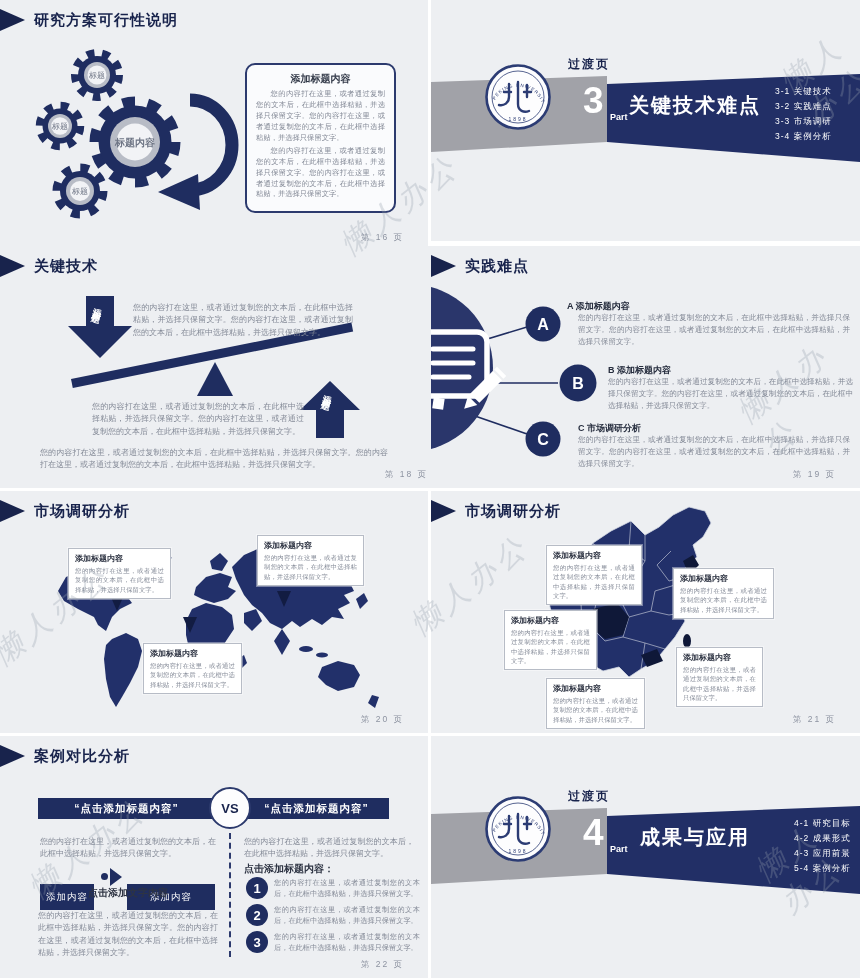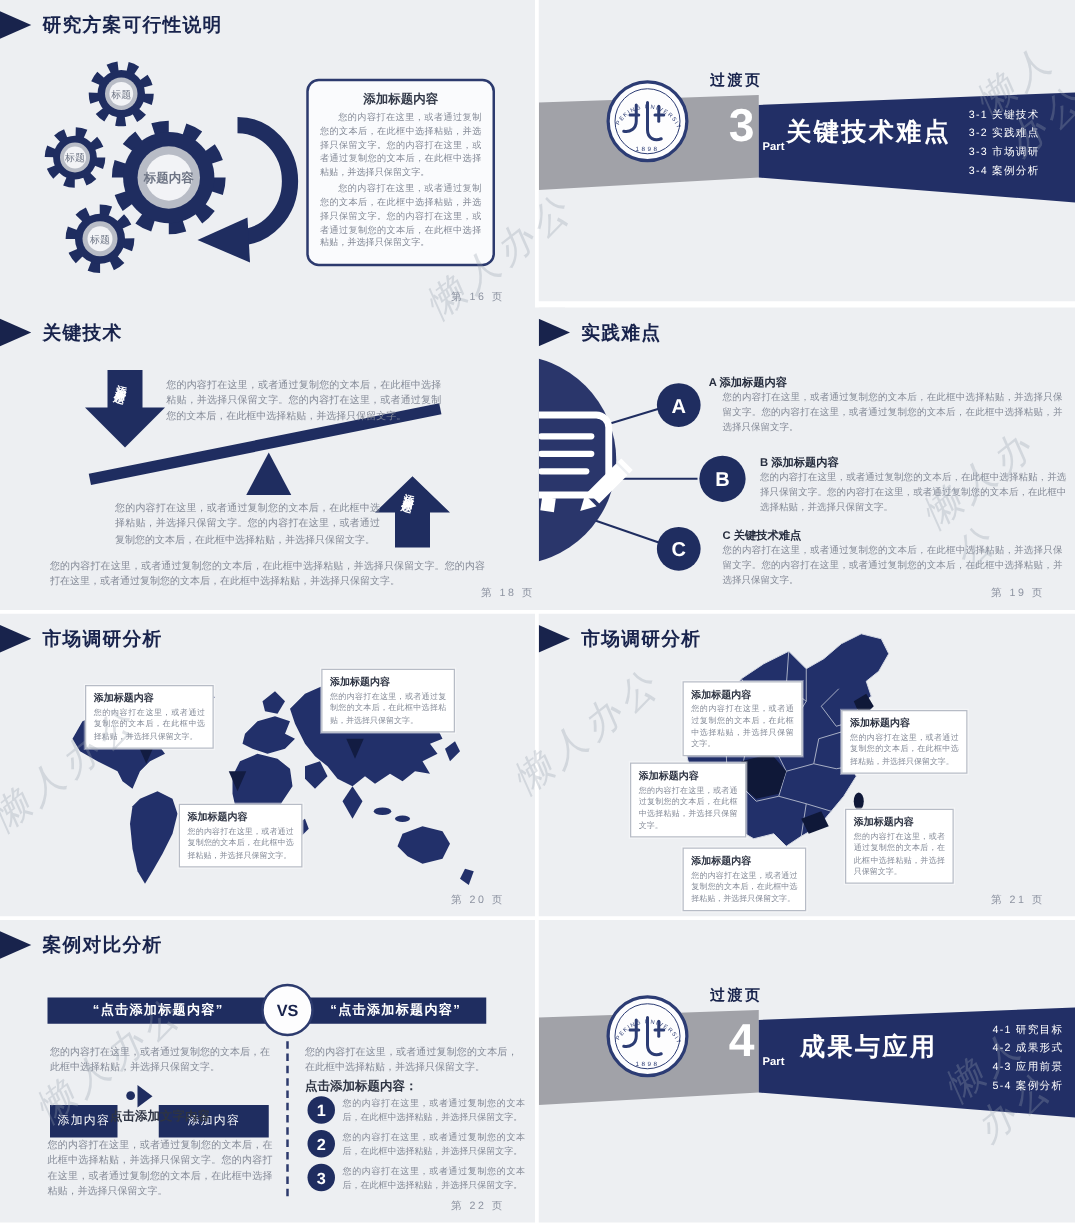--- a/index.html
+++ b/index.html
@@ -206,21 +206,21 @@
         <circle cx="112" cy="193" r="17.5" fill="#1f2d60"></circle>
         <text x="112" y="84" text-anchor="middle" font-size="16" font-weight="bold" fill="#fff">A</text>
         <text x="147" y="143" text-anchor="middle" font-size="16" font-weight="bold" fill="#fff">B</text>
         <text x="112" y="199" text-anchor="middle" font-size="16" font-weight="bold" fill="#fff">C</text>
       </g>
     </svg>
     <div class="item-head" style="left:136px;top:54px;">A 添加标题内容</div>
     <p class="abs body-text" style="left:147px;top:66px;width:272px;font-size:7.6px;">您的内容打在这里，或者通过复制您的文本后，在此框中选择粘贴，并选择只保留文字。您的内容打在这里，或者通过复制您的文本后，在此框中选择粘贴，并选择只保留文字。</p>
     <div class="item-head" style="left:177px;top:118px;">B 添加标题内容</div>
     <p class="abs body-text" style="left:177px;top:130px;width:245px;font-size:7.6px;">您的内容打在这里，或者通过复制您的文本后，在此框中选择粘贴，并选择只保留文字。您的内容打在这里，或者通过复制您的文本后，在此框中选择粘贴，并选择只保留文字。</p>
-    <div class="item-head" style="left:147px;top:176px;">C 关键技术难点</div>
+    <div class="item-head" style="left:147px;top:176px;">C 市场调研分析</div>
     <p class="abs body-text" style="left:147px;top:188px;width:272px;font-size:7.6px;">您的内容打在这里，或者通过复制您的文本后，在此框中选择粘贴，并选择只保留文字。您的内容打在这里，或者通过复制您的文本后，在此框中选择粘贴，并选择只保留文字。</p>
     <div class="pagenum">第 19 页</div>
   </div>
 
   <div class="slide" id="s20">
     <div class="stitle">
       <span class="tri"></span>
       <h2>市场调研分析</h2>
     </div>
     <svg width="428" height="242" viewBox="0 0 428 242">

